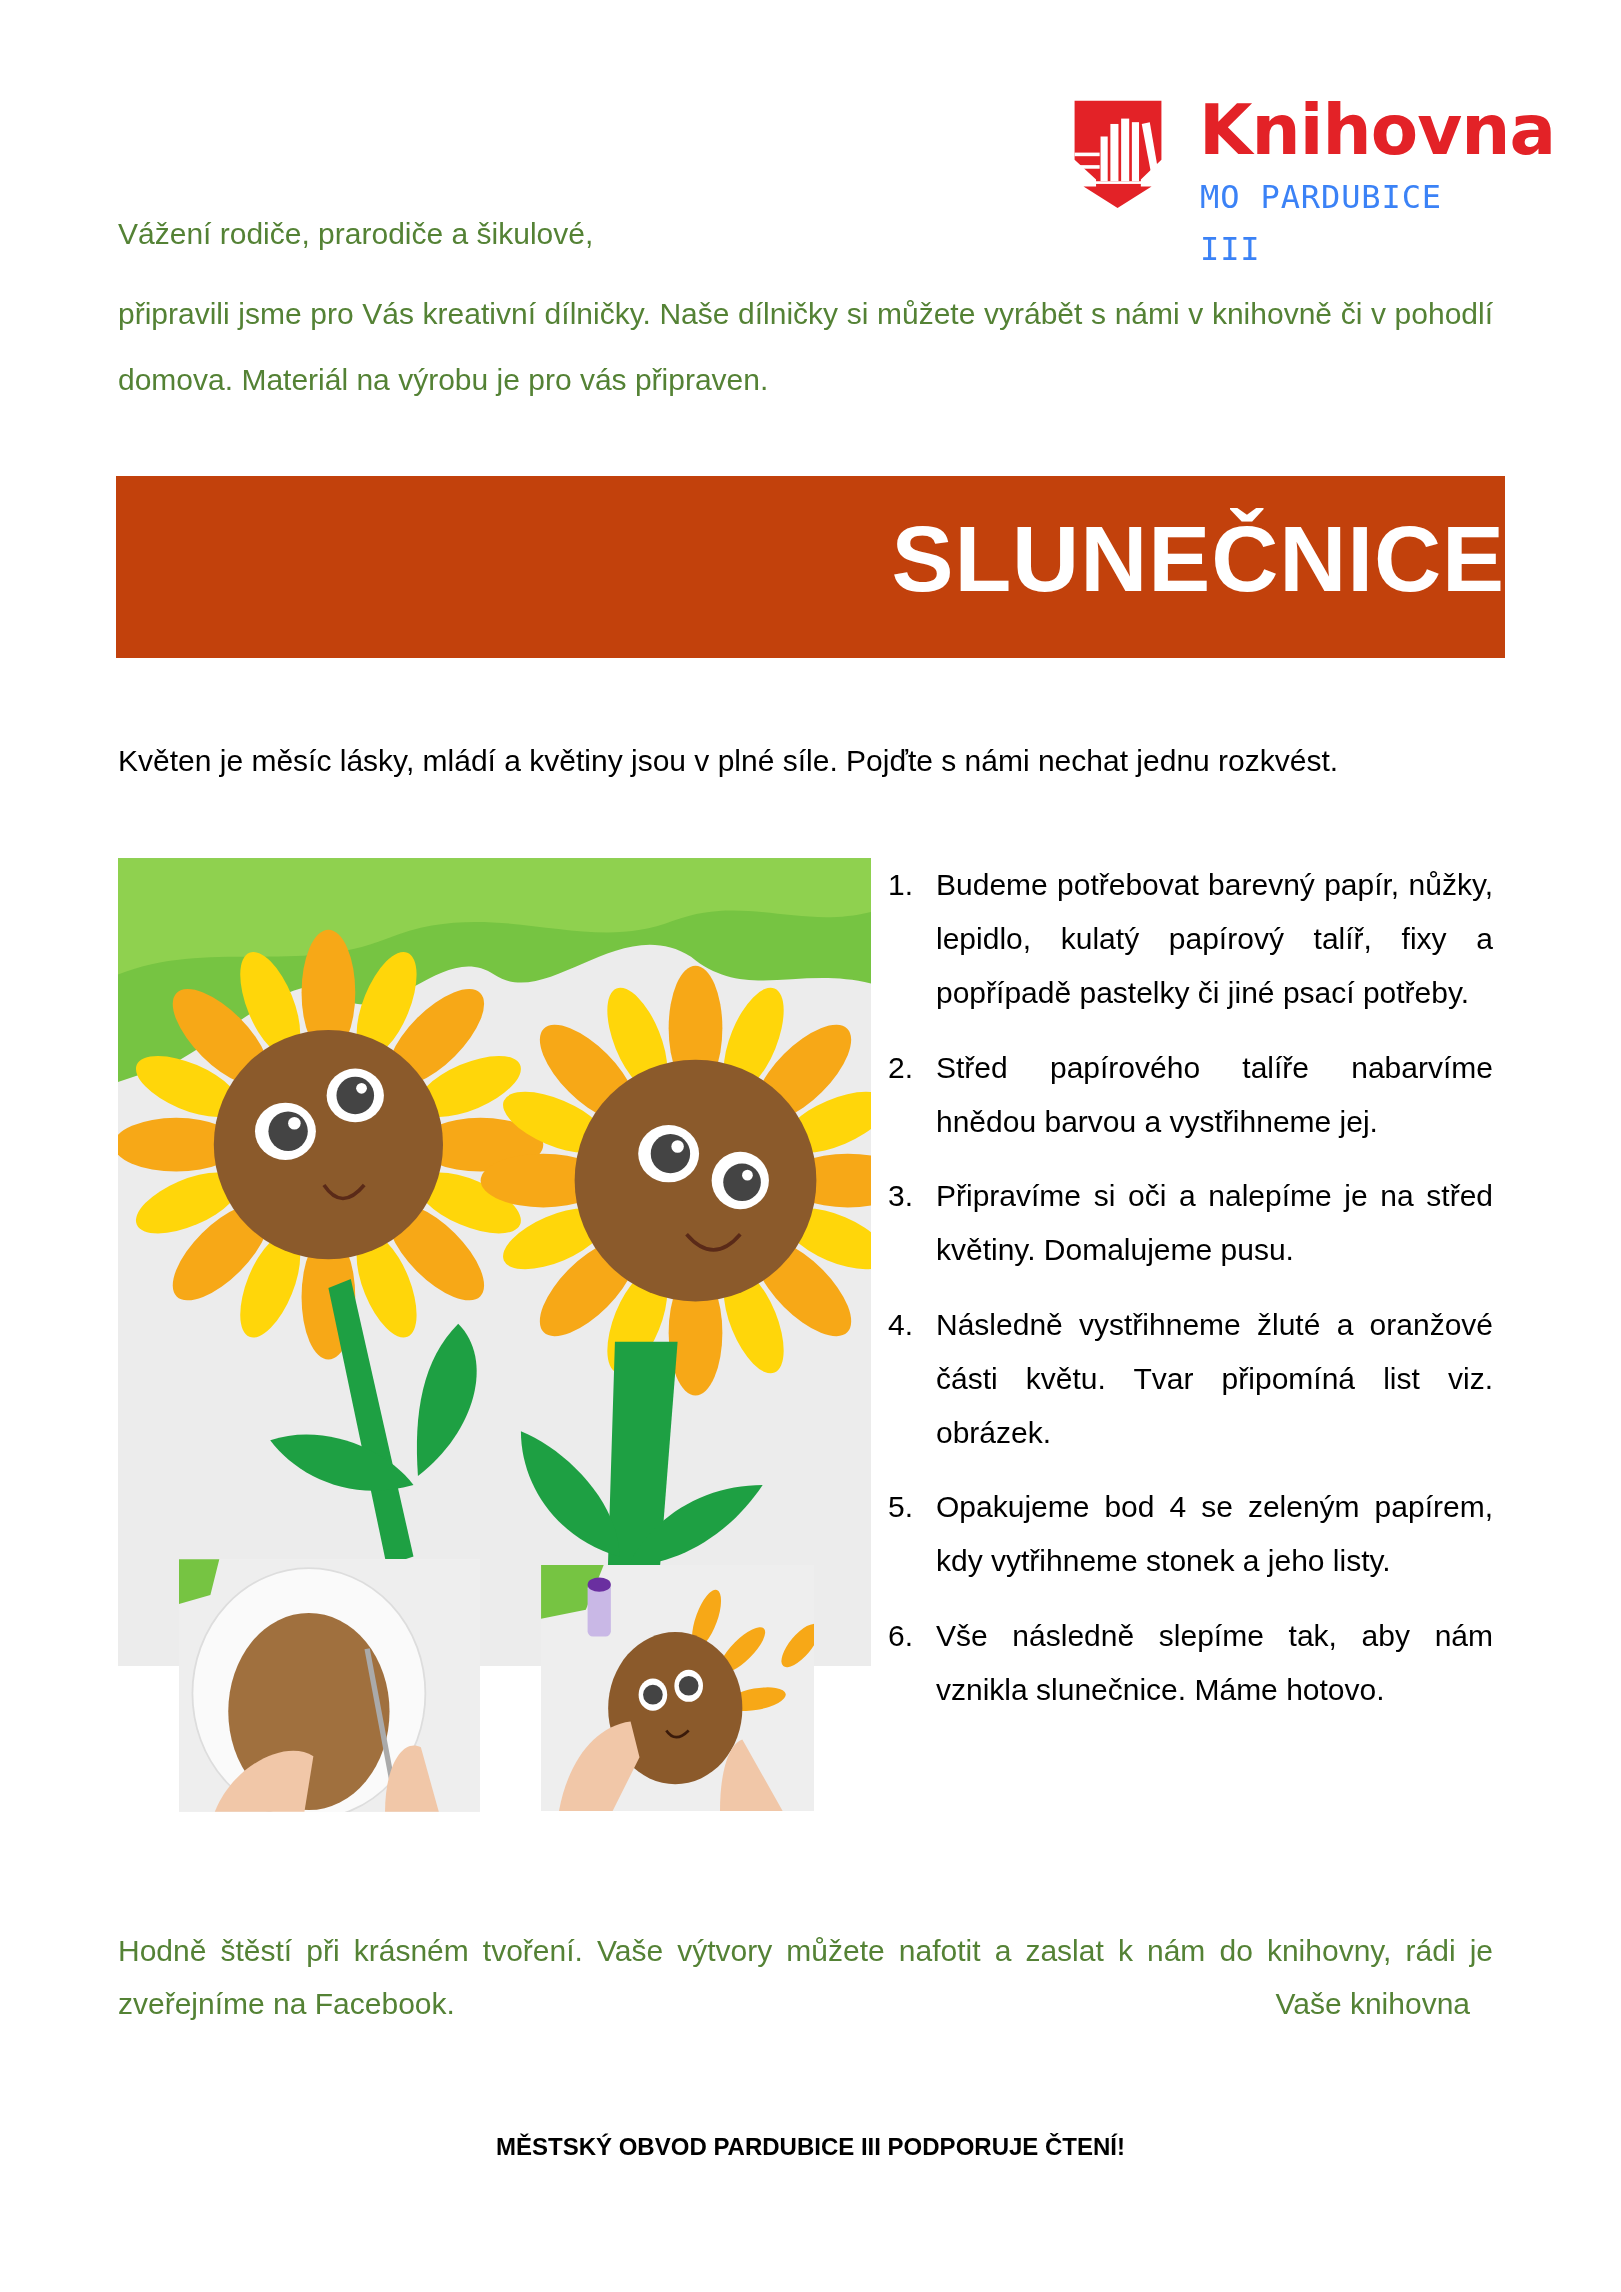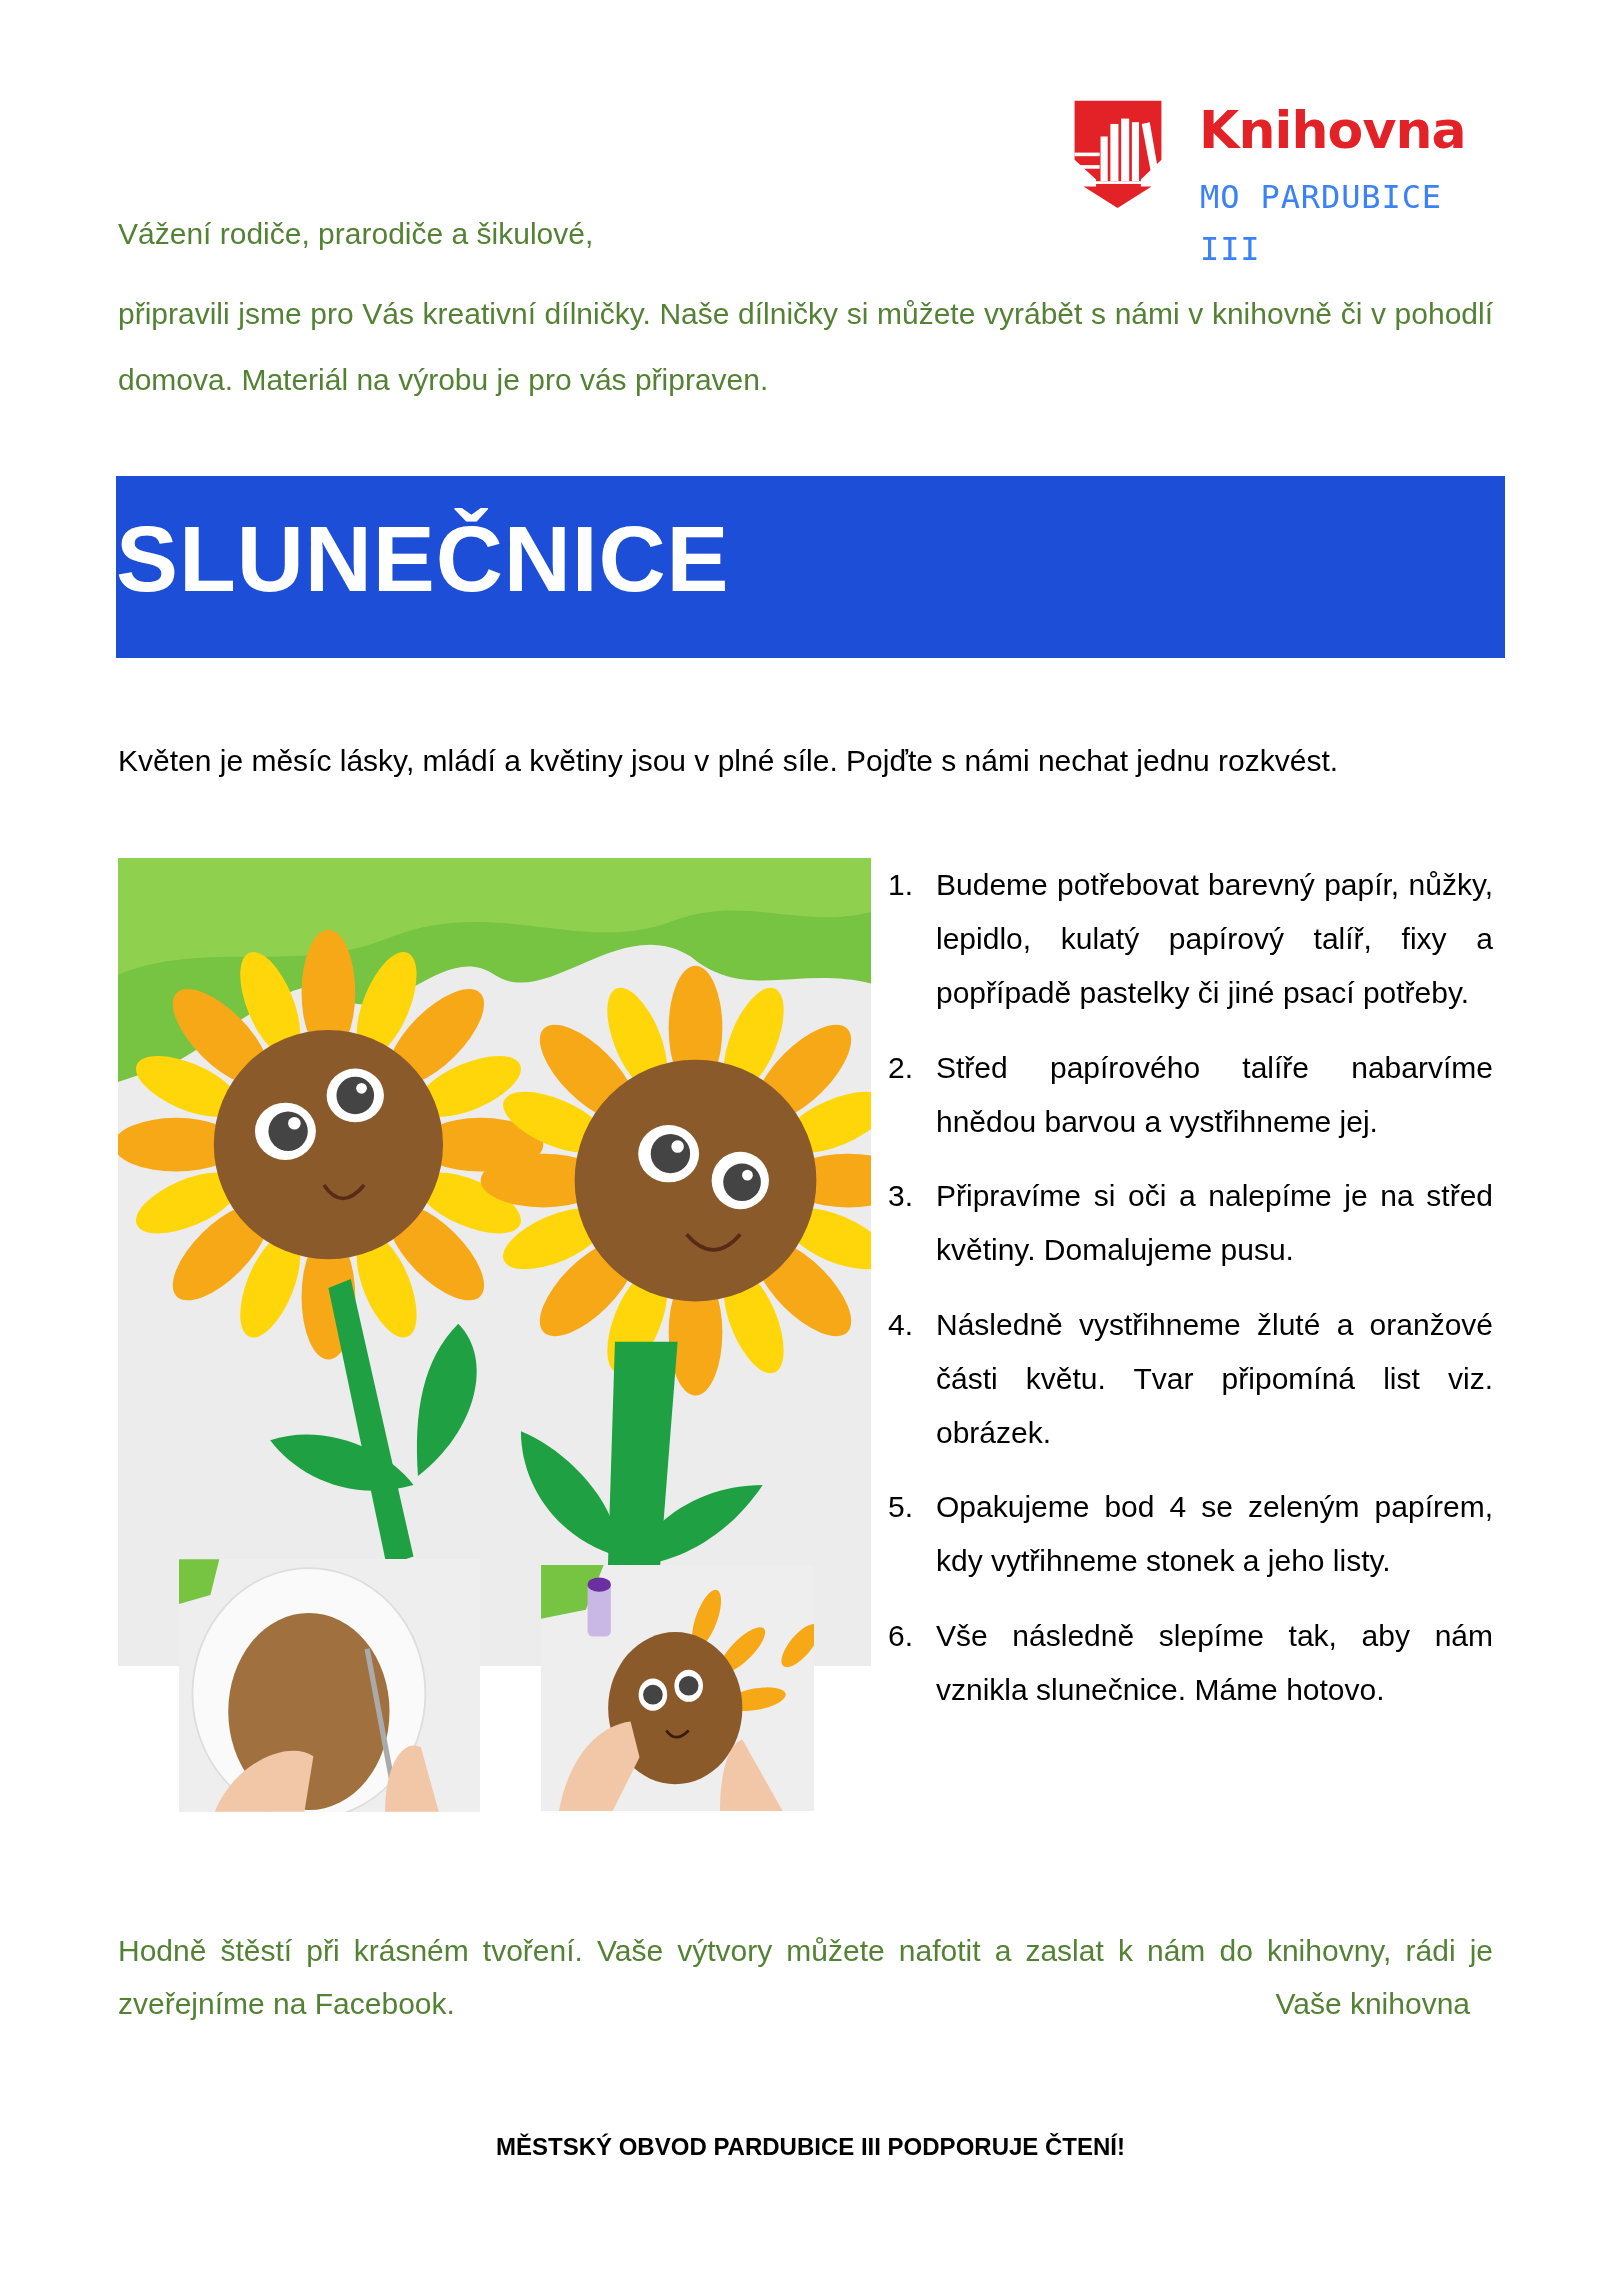--- a/index.html
+++ b/index.html
@@ -4,32 +4,32 @@
 <style>
   html, body { margin: 0; padding: 0; background: #ffffff; }
   body { width: 1621px; height: 2293px; position: relative; overflow: hidden;
          font-family: "Liberation Sans", "DejaVu Sans", sans-serif; color: #000; }
   .abs { position: absolute; }
 
   
   .logo { left: 1066px; top: 90px; width: 430px; height: 125px; }
   .logo .shield { position: absolute; left: 4.5px; top: 7.2px; width: 94px; height: 113px; }
   .logo .name { position: absolute; left: 133px; top: 3.6px; font-family: "DejaVu Sans", sans-serif;
-                font-weight: bold; font-size: 52px; color: #e32227; letter-spacing: -0.9px; line-height: 72px; }
+                font-weight: bold; font-size: 69px; color: #e32227; letter-spacing: -0.9px; line-height: 72px; }
   .logo .sub { position: absolute; left: 134px; top: 81px; font-family: "DejaVu Sans Mono", monospace;
                font-size: 32px; color: #3b82f6; letter-spacing: 0.9px; line-height: 52px; }
 
   
   .green { color: #548235; font-weight: normal; font-family: "Liberation Sans", sans-serif; }
   .greeting { left: 118px; top: 211px; font-size: 30px; line-height: 45px; }
   .intro { left: 118px; top: 281px; width: 1375px; font-size: 30px; line-height: 66px; text-align: justify; }
 
   
-  .banner { left: 116px; top: 476px; width: 1389px; height: 182px; background: #1d4ed8;
-            display: flex; justify-content: flex-start; }
+  .banner { left: 116px; top: 476px; width: 1389px; height: 182px; background: #c2410c;
+            display: flex; justify-content: flex-end; }
   .banner h1 { margin: 0; margin-top: 34px; font-family: "Liberation Sans", sans-serif; font-weight: bold;
                font-size: 93px; color: #ffffff; letter-spacing: 0.9px; line-height: 99px; }
 
   
   .lead { left: 118px; top: 734px; width: 1375px; font-size: 30px; line-height: 54px; text-align: justify;
           font-family: "Liberation Sans", sans-serif; }
 
   
   .photo { left: 118px; top: 858px; width: 753px; height: 808px; overflow: hidden; background: #eeeeee; }
   .photo svg { display: block; }

